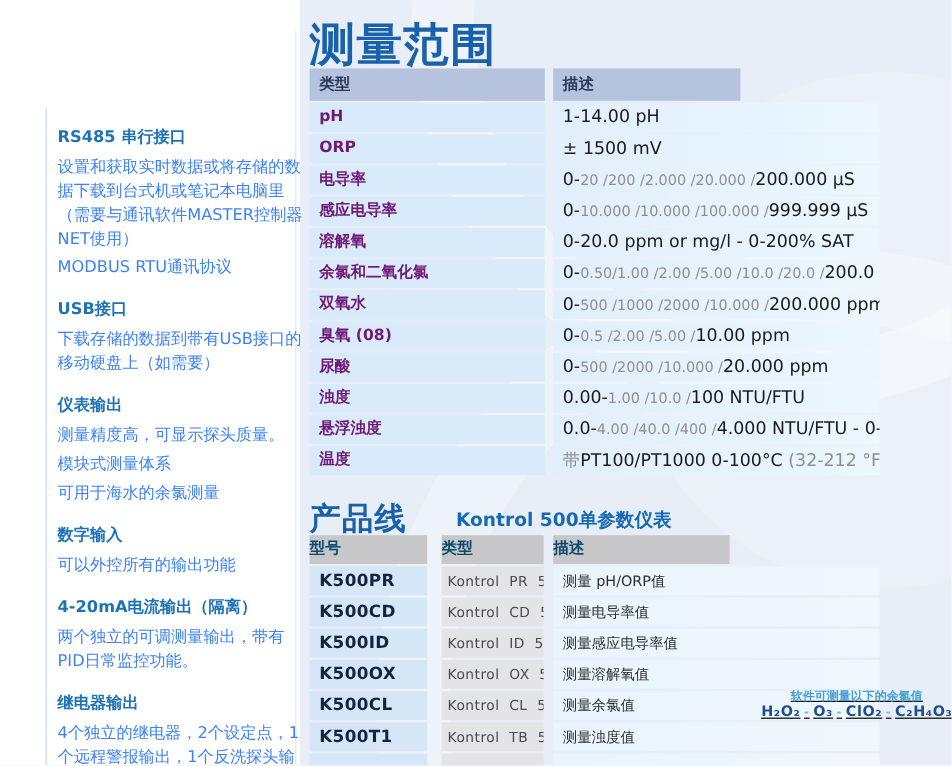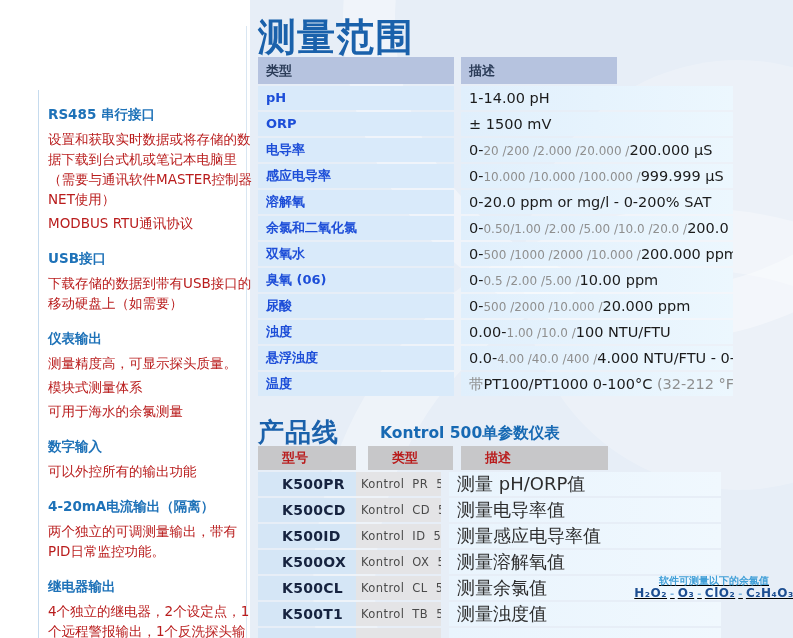--- a/index.html
+++ b/index.html
@@ -23,63 +23,63 @@
   .edge-line { position:absolute; left:246px; top:26px; bottom:0; width:1px;
                background:#d9e6f2; }
 
   
   .sidebar-rule { position:absolute; left:38px; top:90px; bottom:0; width:1px;
                   background:#c6dbee; }
   .sidebar { position:absolute; left:48px; top:104px; width:206px; }
   .sb-section { margin-bottom:15px; }
   .sb-heading { color:#1e72b8; font-weight:bold; font-size:13.5px;
                 line-height:20px; margin-bottom:5px; }
-  .sb-p { color:#b91c1c; font-size:13.5px; line-height:20px; margin-bottom:4px; }
+  .sb-p { color:#3b82f6; font-size:13.5px; line-height:20px; margin-bottom:4px; }
 
   
   .m-title { position:absolute; left:258px; top:12px; font-size:38px;
              font-weight:bold; color:#1a61ab; letter-spacing:1px; }
 
   .m-table { position:absolute; left:258px; top:57px; width:480px; }
   .m-head { display:flex; height:27px; margin-bottom:2px; }
   .m-head .h1 { width:196px; margin-right:7px; background:#b6c3df; }
   .m-head .h2 { width:156px; background:#b6c3df; }
   .m-head div { font-size:13px; font-weight:bold; color:#2b3c58;
                 line-height:27px; padding-left:8px; }
   .m-row { display:flex; height:24px; margin-bottom:2px; }
-  .m-type { width:196px; margin-right:7px; background:#d9eafa; color:#1d4ed8;
+  .m-type { width:196px; margin-right:7px; background:#d9eafa; color:#701a75;
             font-weight:bold; font-size:13px; line-height:24px; padding-left:8px;
             white-space:nowrap; overflow:hidden; }
   .m-desc { width:272px; background:linear-gradient(90deg,#e0effc,#ecf7fe);
             line-height:24px; padding-left:8px; color:#1b1b1b; font-size:14.5px;
             white-space:nowrap; overflow:hidden; }
   .seg-g { color:#8f8f8f; }
   .seg-s { font-size:12px; }
 
   
   .p-title { position:absolute; left:258px; top:415px; font-size:26px;
              font-weight:bold; color:#1a61ab; letter-spacing:1px; }
   .p-subtitle { position:absolute; left:380px; top:423px; font-size:15.5px;
                 font-weight:bold; color:#1769b3; }
   .p-table { position:absolute; left:258px; top:446px; width:480px; }
   .p-head { display:flex; height:24px; margin-bottom:2px; }
-  .p-head div { font-size:13px; font-weight:bold; color:#b91c1c;
-                line-height:24px; padding-left:24px; background:#c7c7c9; }
+  .p-head div { font-size:13px; font-weight:bold; color:#0c4a6e;
+                line-height:24px; padding-left:0; background:#c7c7c9; }
   .p-head .h1 { width:98px; margin-right:12px; }
   .p-head .h2 { width:85px; margin-right:8px; }
   .p-head .h3 { width:147px; }
   .p-row { display:flex; height:24px; margin-bottom:2px; }
-  .p-model { width:98px; margin-right:0; background:#d5e6f6; color:#16233f;
-             font-weight:bold; font-size:14px; line-height:24px; padding-left:24px;
+  .p-model { width:98px; margin-right:12px; background:#d5e6f6; color:#16233f;
+             font-weight:bold; font-size:14px; line-height:24px; padding-left:8px;
              letter-spacing:0.3px; }
   .p-type { width:85px; margin-right:8px; background:#e4e4e6; color:#4a4a4a;
             font-size:11.5px; line-height:24px; padding-left:5px;
             letter-spacing:0.4px; word-spacing:4px; white-space:nowrap; overflow:hidden; }
   .p-desc { width:272px; background:linear-gradient(90deg,#e9f4fd,#f0f8fe);
-            color:#2e2e2e; font-size:18px; line-height:24px; padding-left:8px;
+            color:#2e2e2e; font-size:12px; line-height:24px; padding-left:8px;
             white-space:nowrap; overflow:hidden; }
 
   
   .cl-note { position:absolute; left:616px; top:576px; width:196px;
              text-align:center; line-height:1.05;text-decoration:underline; }
   .cl-note-title { color:#42a0d8; font-weight:bold; font-size:10px; }
   .cl-note-formulas { color:#1d4e91; font-weight:bold; font-size:12px;
                       letter-spacing:0.5px; }
   .cl-sep { color:#7fb4de; font-size:10px; padding:0 3px; }
 </style>
@@ -156,21 +156,21 @@
         </div>
         <div class="m-row">
           <div class="m-type">余氯和二氧化氯</div>
           <div class="m-desc"><span>0-</span><span class="seg-g seg-s">0.50/1.00 /2.00 /5.00 /10.0 /20.0 /</span><span>200.0 ppm</span></div>
         </div>
         <div class="m-row">
           <div class="m-type">双氧水</div>
           <div class="m-desc"><span>0-</span><span class="seg-g seg-s">500 /1000 /2000 /10.000 /</span><span>200.000 ppm</span></div>
         </div>
         <div class="m-row">
-          <div class="m-type">臭氧 (06)</div>
+          <div class="m-type">臭氧 (08)</div>
           <div class="m-desc"><span>0-</span><span class="seg-g seg-s">0.5 /2.00 /5.00 /</span><span>10.00 ppm</span></div>
         </div>
         <div class="m-row">
           <div class="m-type">尿酸</div>
           <div class="m-desc"><span>0-</span><span class="seg-g seg-s">500 /2000 /10.000 /</span><span>20.000 ppm</span></div>
         </div>
         <div class="m-row">
           <div class="m-type">浊度</div>
           <div class="m-desc"><span>0.00-</span><span class="seg-g seg-s">1.00 /10.0 /</span><span>100 NTU/FTU</span></div>
         </div>

